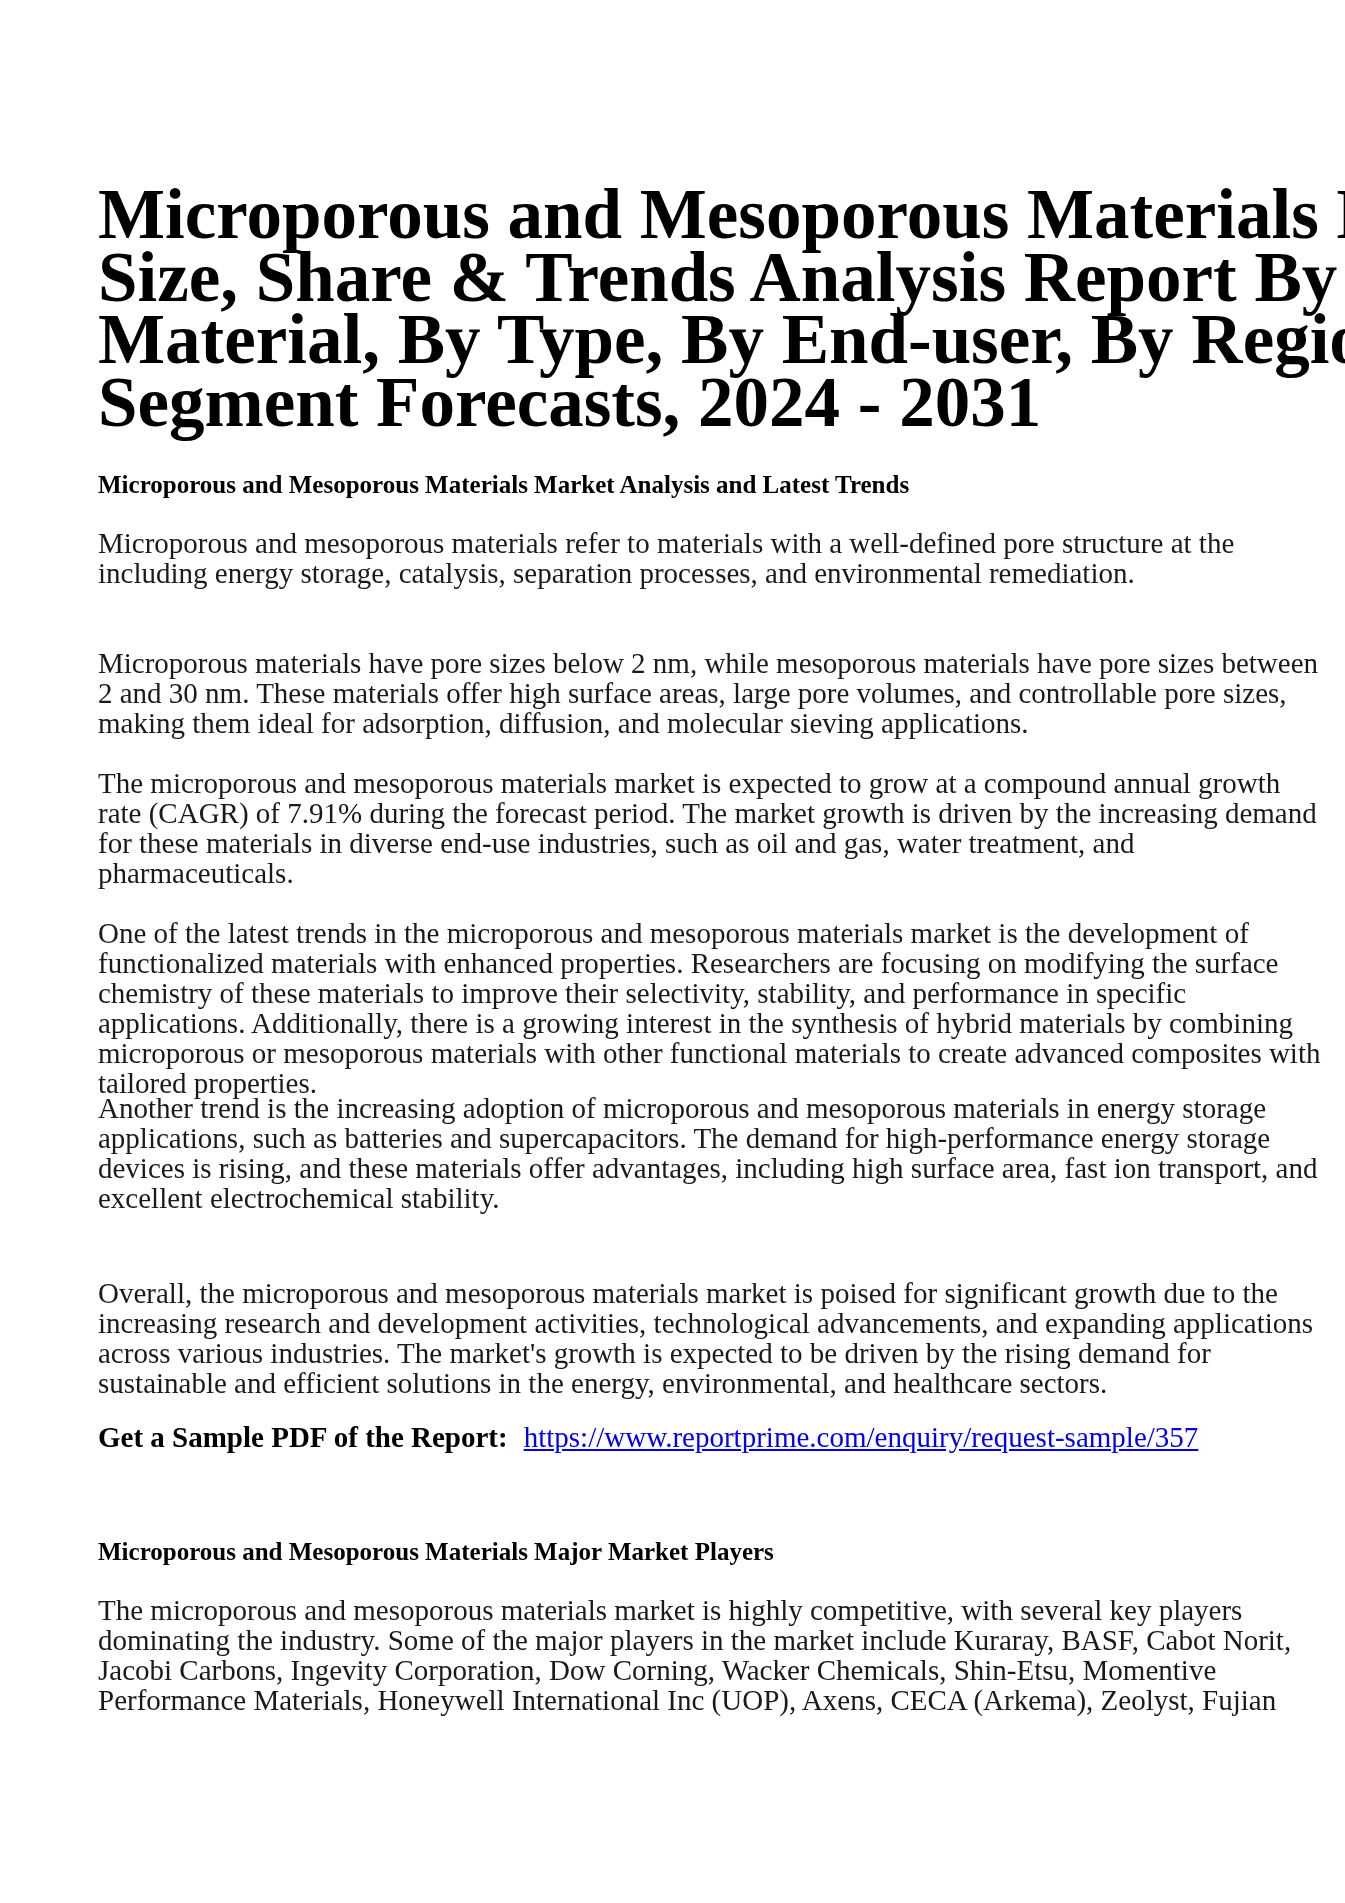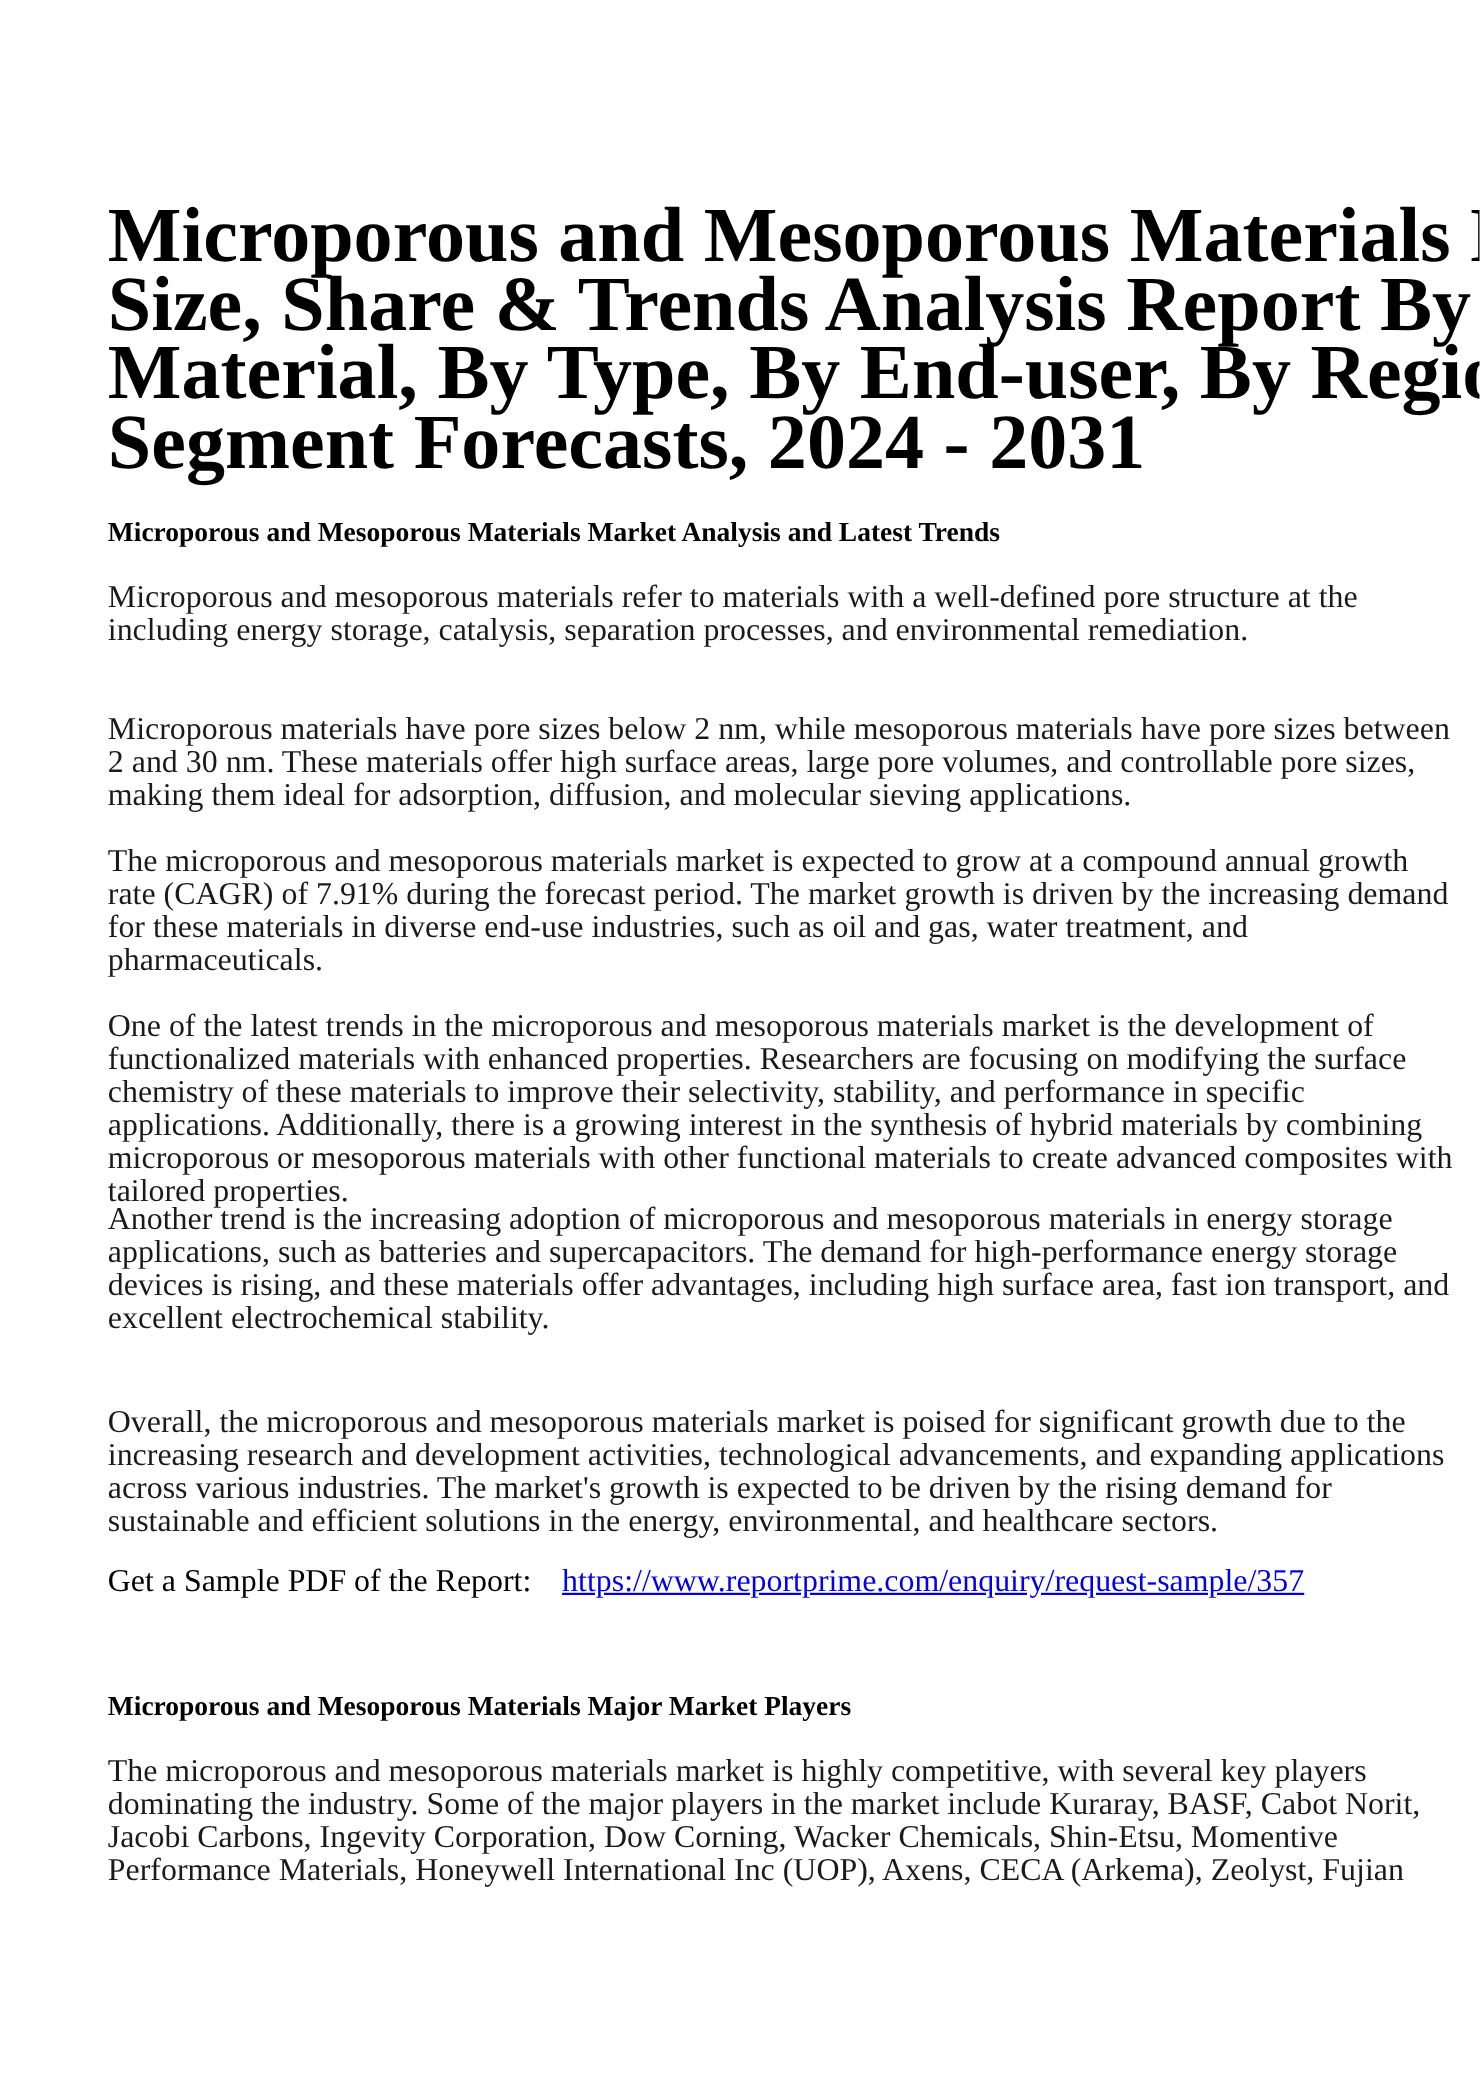--- a/index.html
+++ b/index.html
@@ -3,22 +3,22 @@
 <meta charset="utf-8">
 <style>
   html, body { margin: 0; padding: 0; background: #ffffff; }
   body { width: 1345px; height: 1903px; position: relative; overflow: hidden;
          font-family: "Liberation Serif", "DejaVu Serif", serif; color: #111111; }
   .block { position: absolute; left: 98px; width: 1180px; }
   .title { font-weight: bold; font-size: 71px; line-height: 62.5px; color: #000; }
   .h2 { font-weight: bold; font-size: 25px; line-height: 30px; color: #000; }
   .p { font-size: 29px; line-height: 30px; color: #1a1a1a; }
   .line { display: block; white-space: nowrap; }
-  .label { font-weight: normal; color: #000; }
-  a.link { color: #0000ee; text-decoration: underline; margin-left: 28px; text-align: right; }
+  .label { font-weight: bold; color: #000; }
+  a.link { color: #0000ee; text-decoration: underline; margin-left: 16px; text-align: right; }
 </style>
 </head>
 <body>
 
 <div class="block title" style="top:183px;">
   <span class="line">Microporous and Mesoporous Materials Market</span>
   <span class="line">Size, Share &amp; Trends Analysis Report By</span>
   <span class="line">Material, By Type, By End-user, By Region, And</span>
   <span class="line">Segment Forecasts, 2024 - 2031</span>
 </div>

